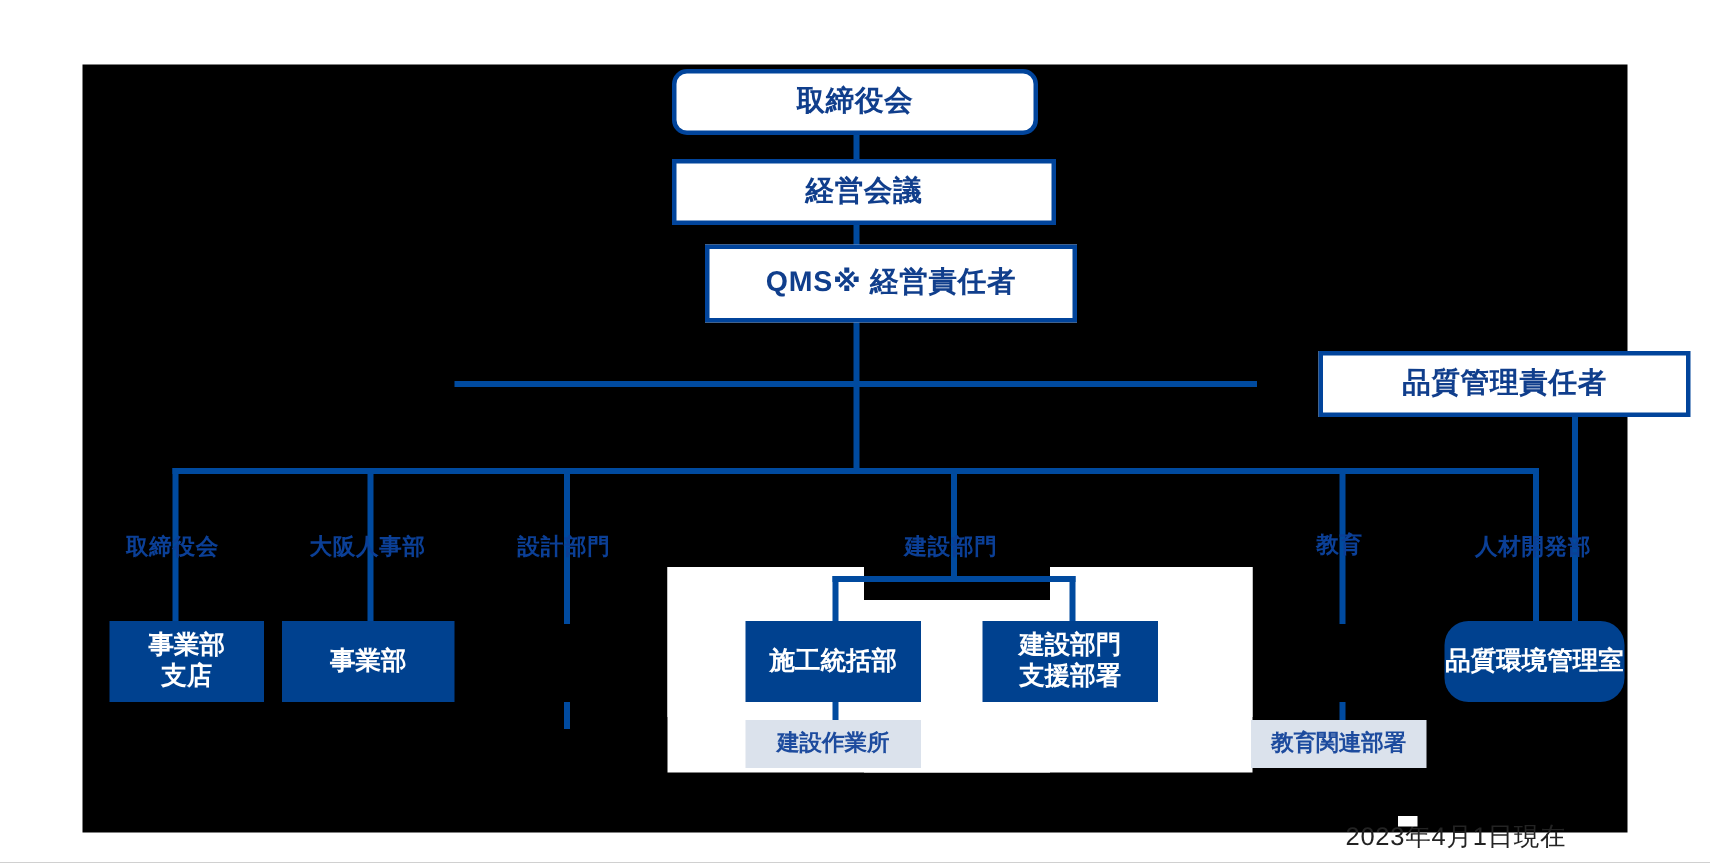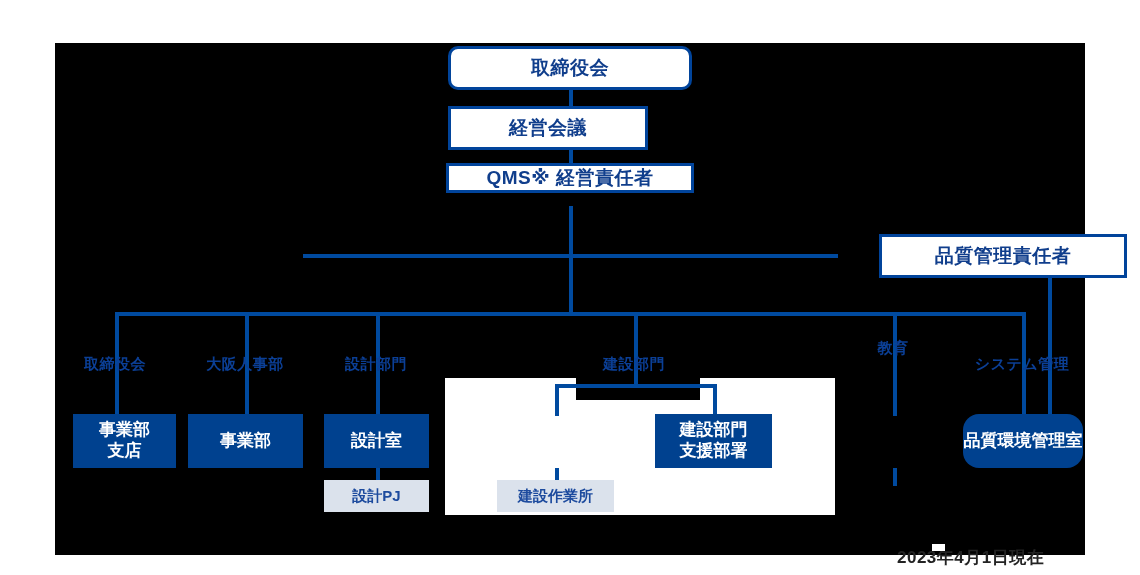--- a/index.html
+++ b/index.html
@@ -27,21 +27,21 @@
 
   .box-solid{background:#00418f;color:#ffffff;font-size:17px;font-weight:700;}
 
   .box-light{background:#dbe2ec;color:#1d4b9e;font-size:15px;font-weight:700;}
 
   
   .dept{position:absolute;color:#0b3f96;font-size:15px;font-weight:700;
         text-align:center;white-space:nowrap;letter-spacing:.5px;}
 
   
-  .footer-date{position:absolute;color:#232323;font-size:17px;font-weight:700;
+  .footer-date{position:absolute;color:#232323;font-size:17px;font-weight:400;
                white-space:nowrap;letter-spacing:.5px;}
   
   .date-artifact{position:absolute;background:#ffffff;}
 </style>
 </head>
 <body>
 
 <div id="stage">
 
   <div id="canvas"></div>
@@ -72,49 +72,49 @@
   <div class="ln lnh" style="left:555px;top:384px;width:162px;"></div>
   <div class="ln lnv" style="left:555px;top:384px;height:32px;"></div>
   <div class="ln lnv" style="left:713px;top:384px;height:32px;"></div>
 
   <div class="ln lnv" style="left:376px;top:468px;height:18px;"></div>
   <div class="ln lnv" style="left:555px;top:468px;height:18px;"></div>
   <div class="ln lnv" style="left:893px;top:468px;height:18px;"></div>
 
   <div class="box box-outline" style="left:448px;top:46px;width:244px;height:44px;border-radius:10px;">取締役会</div>
 
-  <div class="box box-outline" style="left:448px;top:106px;width:200px;height:44px;">経営会議</div>
+  <div class="box box-outline" style="left:448px;top:106px;width:256px;height:44px;">経営会議</div>
 
-  <div class="box box-outline" style="left:446px;top:163px;width:248px;height:30px;">QMS※ 経営責任者</div>
+  <div class="box box-outline" style="left:470px;top:163px;width:248px;height:52px;">QMS※ 経営責任者</div>
 
 
   <div class="box box-outline" style="left:835px;top:234px;width:248px;height:44px;margin-left:44px;">品質管理責任者</div>
 
   <div class="dept" style="left:65px;top:355px;width:100px;">取締役会</div>
   <div class="dept" style="left:180px;top:355px;width:130px;">大阪人事部</div>
   <div class="dept" style="left:326px;top:355px;width:100px;">設計部門</div>
   <div class="dept" style="left:584px;top:355px;width:100px;">建設部門</div>
-  <div class="dept" style="left:858px;top:339px;width:70px;">教育</div>
-  <div class="dept" style="left:962px;top:355px;width:120px;">システム管理</div>
+  <div class="dept" style="left:858px;top:354px;width:70px;">教育</div>
+  <div class="dept" style="left:962px;top:355px;width:120px;">人材開発部</div>
 
   <div class="box box-solid" style="left:73px;top:414px;width:103px;height:54px;white-space:pre-line;">事業部
 支店</div>
 
   <div class="box box-solid" style="left:188px;top:414px;width:115px;height:54px;">事業部</div>
 
-  <div class="box box-solid" style="left:324px;top:414px;width:105px;height:54px;">設計室</div>
 
+  <div class="box box-solid" style="left:497px;top:414px;width:117px;height:54px;">施工統括部</div>
 
   <div class="box box-solid" style="left:655px;top:414px;width:117px;height:54px;white-space:pre-line;">建設部門
 支援部署</div>
 
 
   <div class="box box-solid" style="left:963px;top:414px;width:120px;height:54px;border-radius:16px;">品質環境管理室</div>
 
-  <div class="box box-light" style="left:324px;top:480px;width:105px;height:32px;">設計PJ</div>
 
   <div class="box box-light" style="left:497px;top:480px;width:117px;height:32px;">建設作業所</div>
 
+  <div class="box box-light" style="left:834px;top:480px;width:117px;height:32px;">教育関連部署</div>
 
   <div class="footer-date" style="left:897px;top:546px;">2023年4月1日現在</div>
   <div class="date-artifact" style="left:932px;top:544px;width:13px;height:7px;"></div>
 
 </div>
 
 </body></html>

